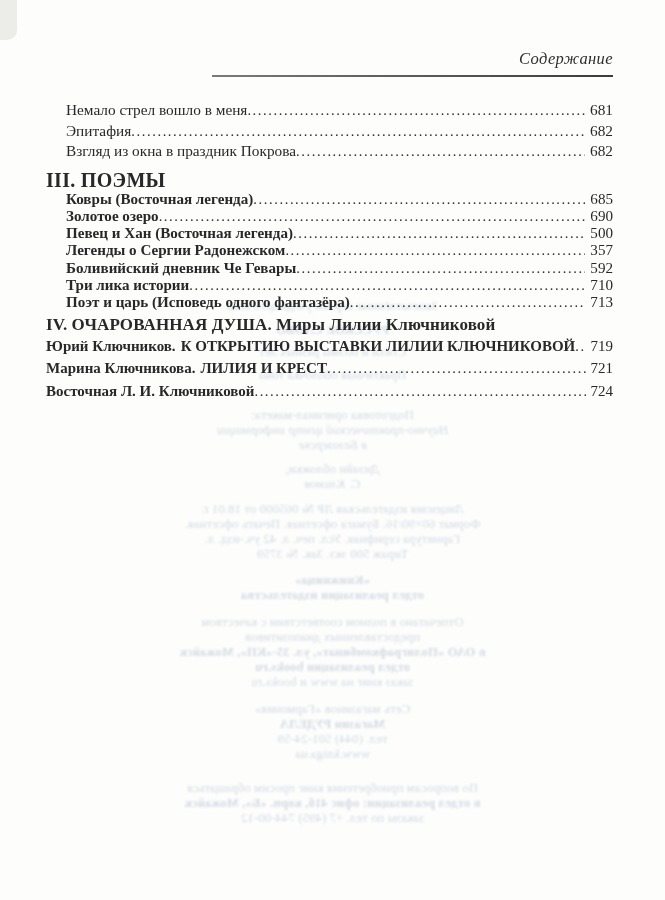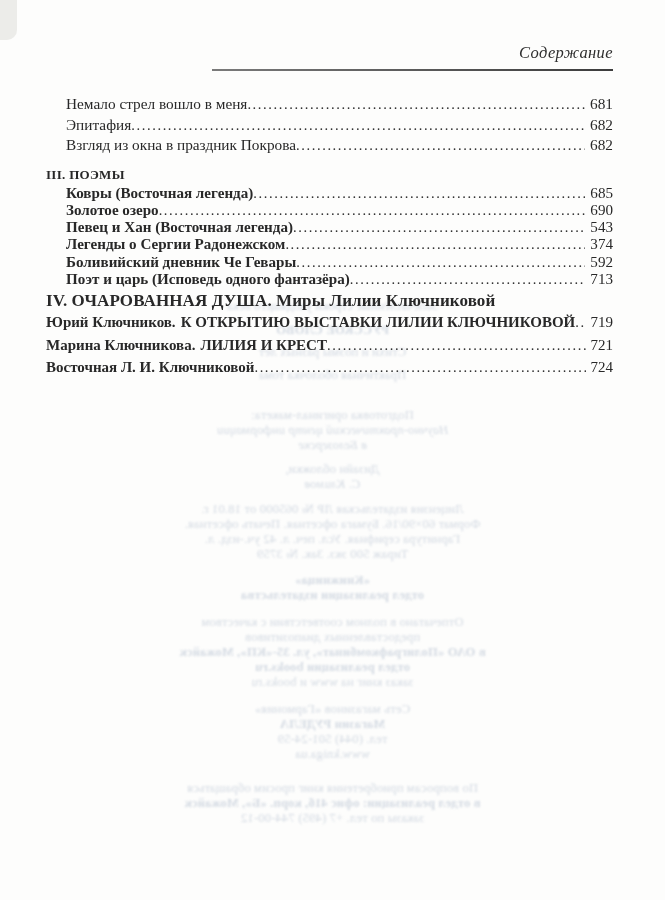--- a/index.html
+++ b/index.html
@@ -19,21 +19,21 @@
     text-align:center;color:#c9d1dc;opacity:.8;
     transform:scaleX(-1);filter:blur(1.05px);
     font-size:12.5px;line-height:15px;letter-spacing:.2px;
     pointer-events:none;
   }
   .bt-layer .it{font-style:italic}
   .bt-layer .bd{font-weight:bold}
   .g9{margin-top:9px}.g7{margin-top:7px}.g8{margin-top:8px}.g25{margin-top:25px}
   .g10{margin-top:10px}.g11{margin-top:11px}.g12{margin-top:12px}.g19{margin-top:19px}
   
-  .content{position:absolute;left:46px;top:6px;width:567px;z-index:2}
+  .content{position:absolute;left:46px;top:12px;width:567px;z-index:2}
   .hdr{
     margin-top:37px;text-align:right;font-style:italic;
     font-size:16.5px;line-height:20px;letter-spacing:.4px;color:#2e2e2e;
   }
   .rule{
     margin-top:6px;margin-left:166px;height:2px;
     background:linear-gradient(to right,#7a7a7a,#3c3c3c);
   }
   .row{display:flex;align-items:flex-end;overflow:hidden}
   .ind{padding-left:20px}
@@ -41,21 +41,21 @@
   .leader{
     flex:1;min-width:8px;overflow:hidden;white-space:nowrap;
     font-weight:400;color:#303030;
   }
   .leader::after{
     content:"....................................................................................................................................";
     letter-spacing:1.6px;font-size:14.5px;
   }
   .pg{margin-left:5px;font-weight:400;white-space:nowrap}
   .toc1{margin-top:23px;font-size:15.3px;line-height:20.5px}
-  .h3{margin-top:8px;font-size:13px;line-height:21px;font-weight:700;letter-spacing:.3px}
+  .h3{margin-top:8px;font-size:20px;line-height:21px;font-weight:700;letter-spacing:.3px}
   .toc3{font-size:15.1px;line-height:17.3px;font-weight:700}
   .h4{margin-top:2px;font-size:17px;line-height:21px;font-weight:700;letter-spacing:.1px}
   .toc4{font-size:15px;line-height:22.5px;font-weight:700}
   .toc4 .author{margin-right:5px;white-space:nowrap}
 </style>
 </head>
 <body>
 
 <div class="page">
 
@@ -145,31 +145,36 @@
         <span class="pg">685</span>
       </div>
       <div class="row ind">
         <span class="t">Золотое озеро</span>
         <span class="leader"></span>
         <span class="pg">690</span>
       </div>
       <div class="row ind">
         <span class="t">Певец и Хан (Восточная легенда)</span>
         <span class="leader"></span>
-        <span class="pg">543</span>
+        <span class="pg">500</span>
       </div>
       <div class="row ind">
         <span class="t">Легенды о Сергии Радонежском</span>
         <span class="leader"></span>
-        <span class="pg">374</span>
+        <span class="pg">357</span>
       </div>
       <div class="row ind">
         <span class="t">Боливийский дневник Че Гевары</span>
         <span class="leader"></span>
         <span class="pg">592</span>
+      </div>
+      <div class="row ind">
+        <span class="t">Три лика истории</span>
+        <span class="leader"></span>
+        <span class="pg">710</span>
       </div>
       <div class="row ind">
         <span class="t">Поэт и царь (Исповедь одного фантазёра)</span>
         <span class="leader"></span>
         <span class="pg">713</span>
       </div>
     </div>
 
     <div class="h4">IV. ОЧАРОВАННАЯ ДУША. Миры Лилии Ключниковой</div>
 

